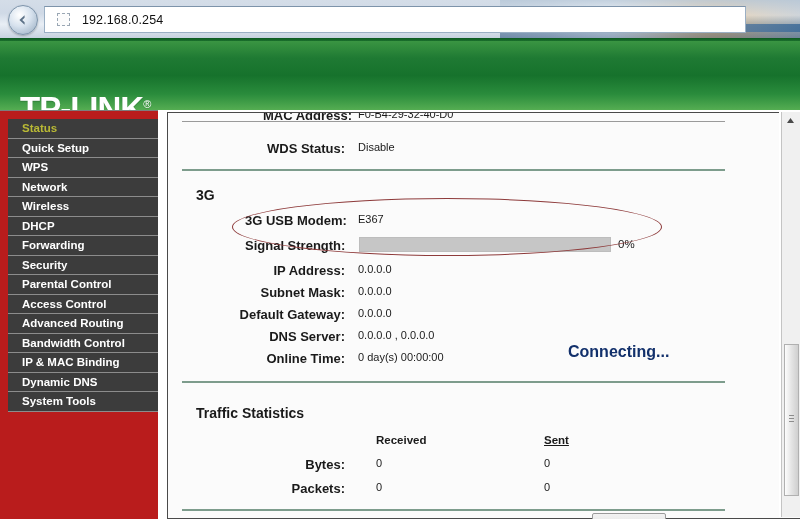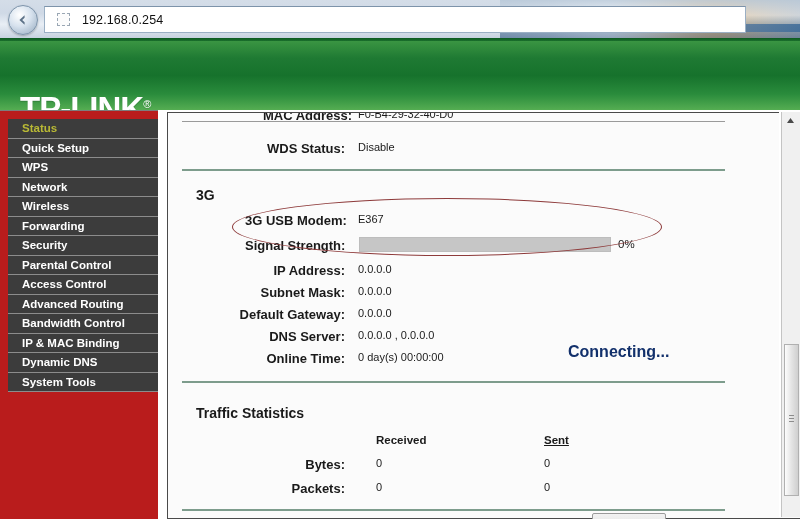--- a/index.html
+++ b/index.html
@@ -216,20 +216,21 @@
 
 <div id="page-body">
 
   <div id="sidebar">
     <div id="sidebar-menu">
       <div class="sidebar-item active"><span>Status</span></div>
       <div class="sidebar-item"><span>Quick Setup</span></div>
       <div class="sidebar-item"><span>WPS</span></div>
       <div class="sidebar-item"><span>Network</span></div>
       <div class="sidebar-item"><span>Wireless</span></div>
+      <div class="sidebar-item"><span>DHCP</span></div>
       <div class="sidebar-item"><span>Forwarding</span></div>
       <div class="sidebar-item"><span>Security</span></div>
       <div class="sidebar-item"><span>Parental Control</span></div>
       <div class="sidebar-item"><span>Access Control</span></div>
       <div class="sidebar-item"><span>Advanced Routing</span></div>
       <div class="sidebar-item"><span>Bandwidth Control</span></div>
       <div class="sidebar-item"><span>IP &amp; MAC Binding</span></div>
       <div class="sidebar-item"><span>Dynamic DNS</span></div>
       <div class="sidebar-item"><span>System Tools</span></div>
     </div>

